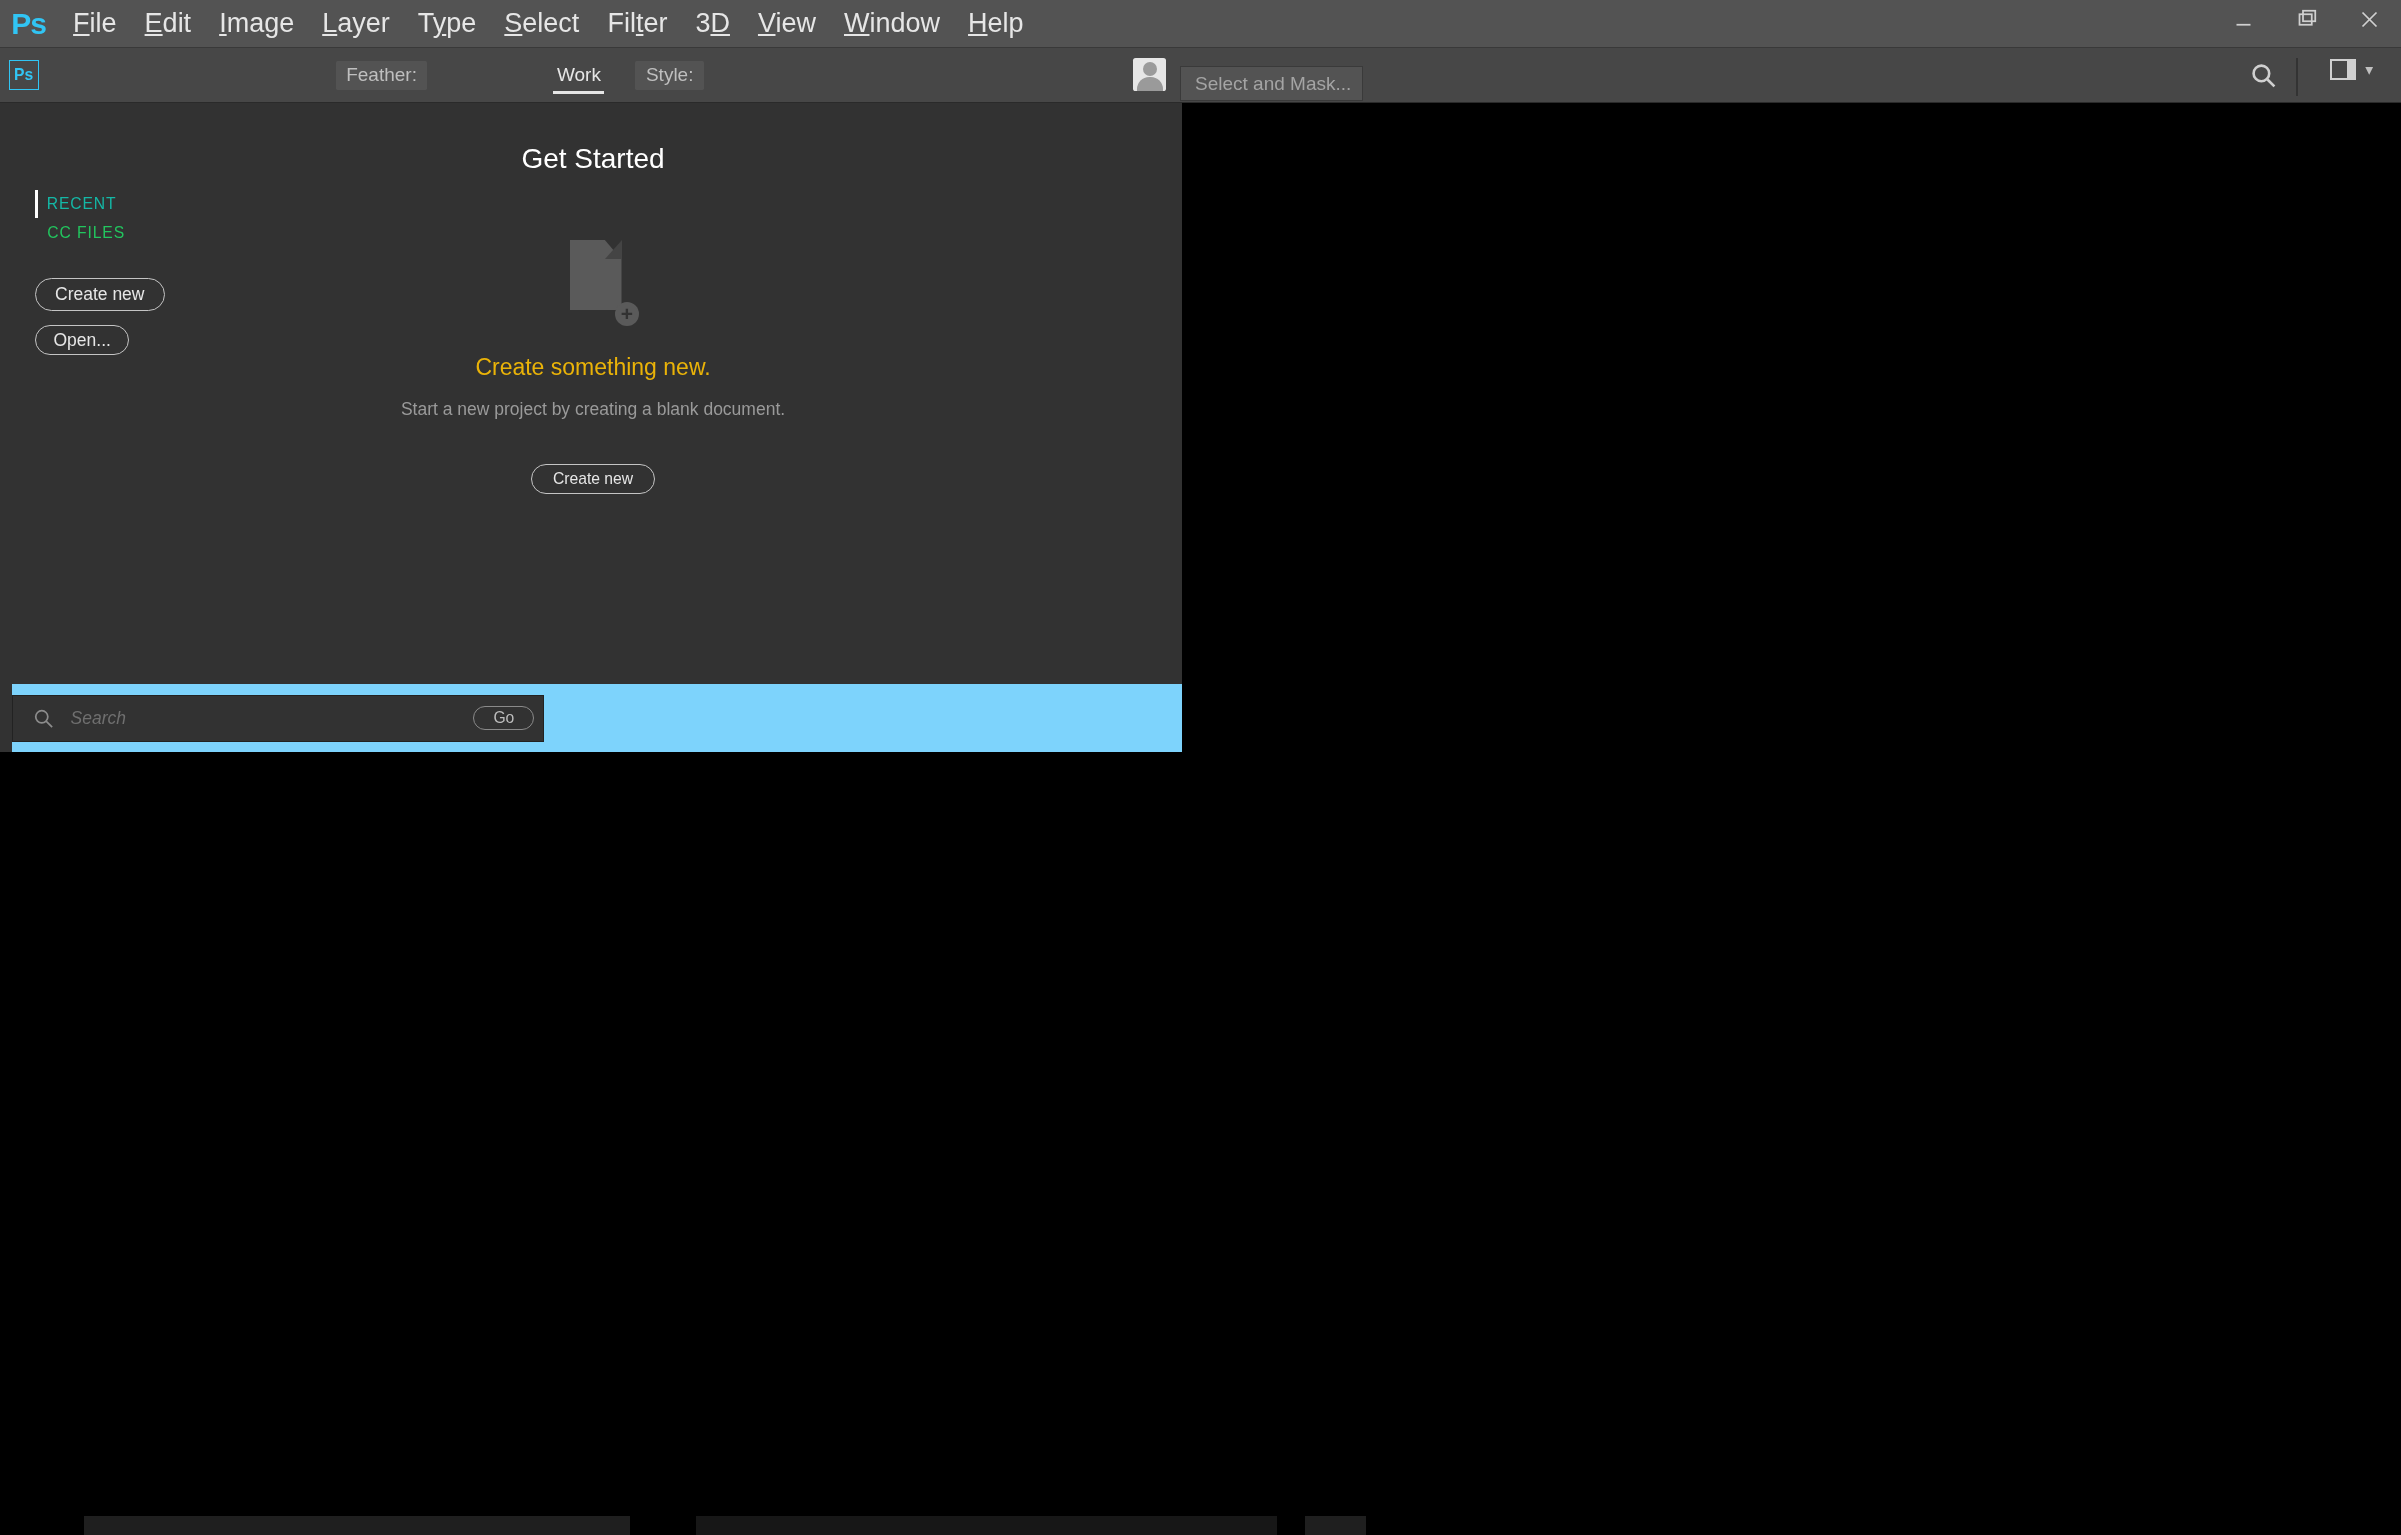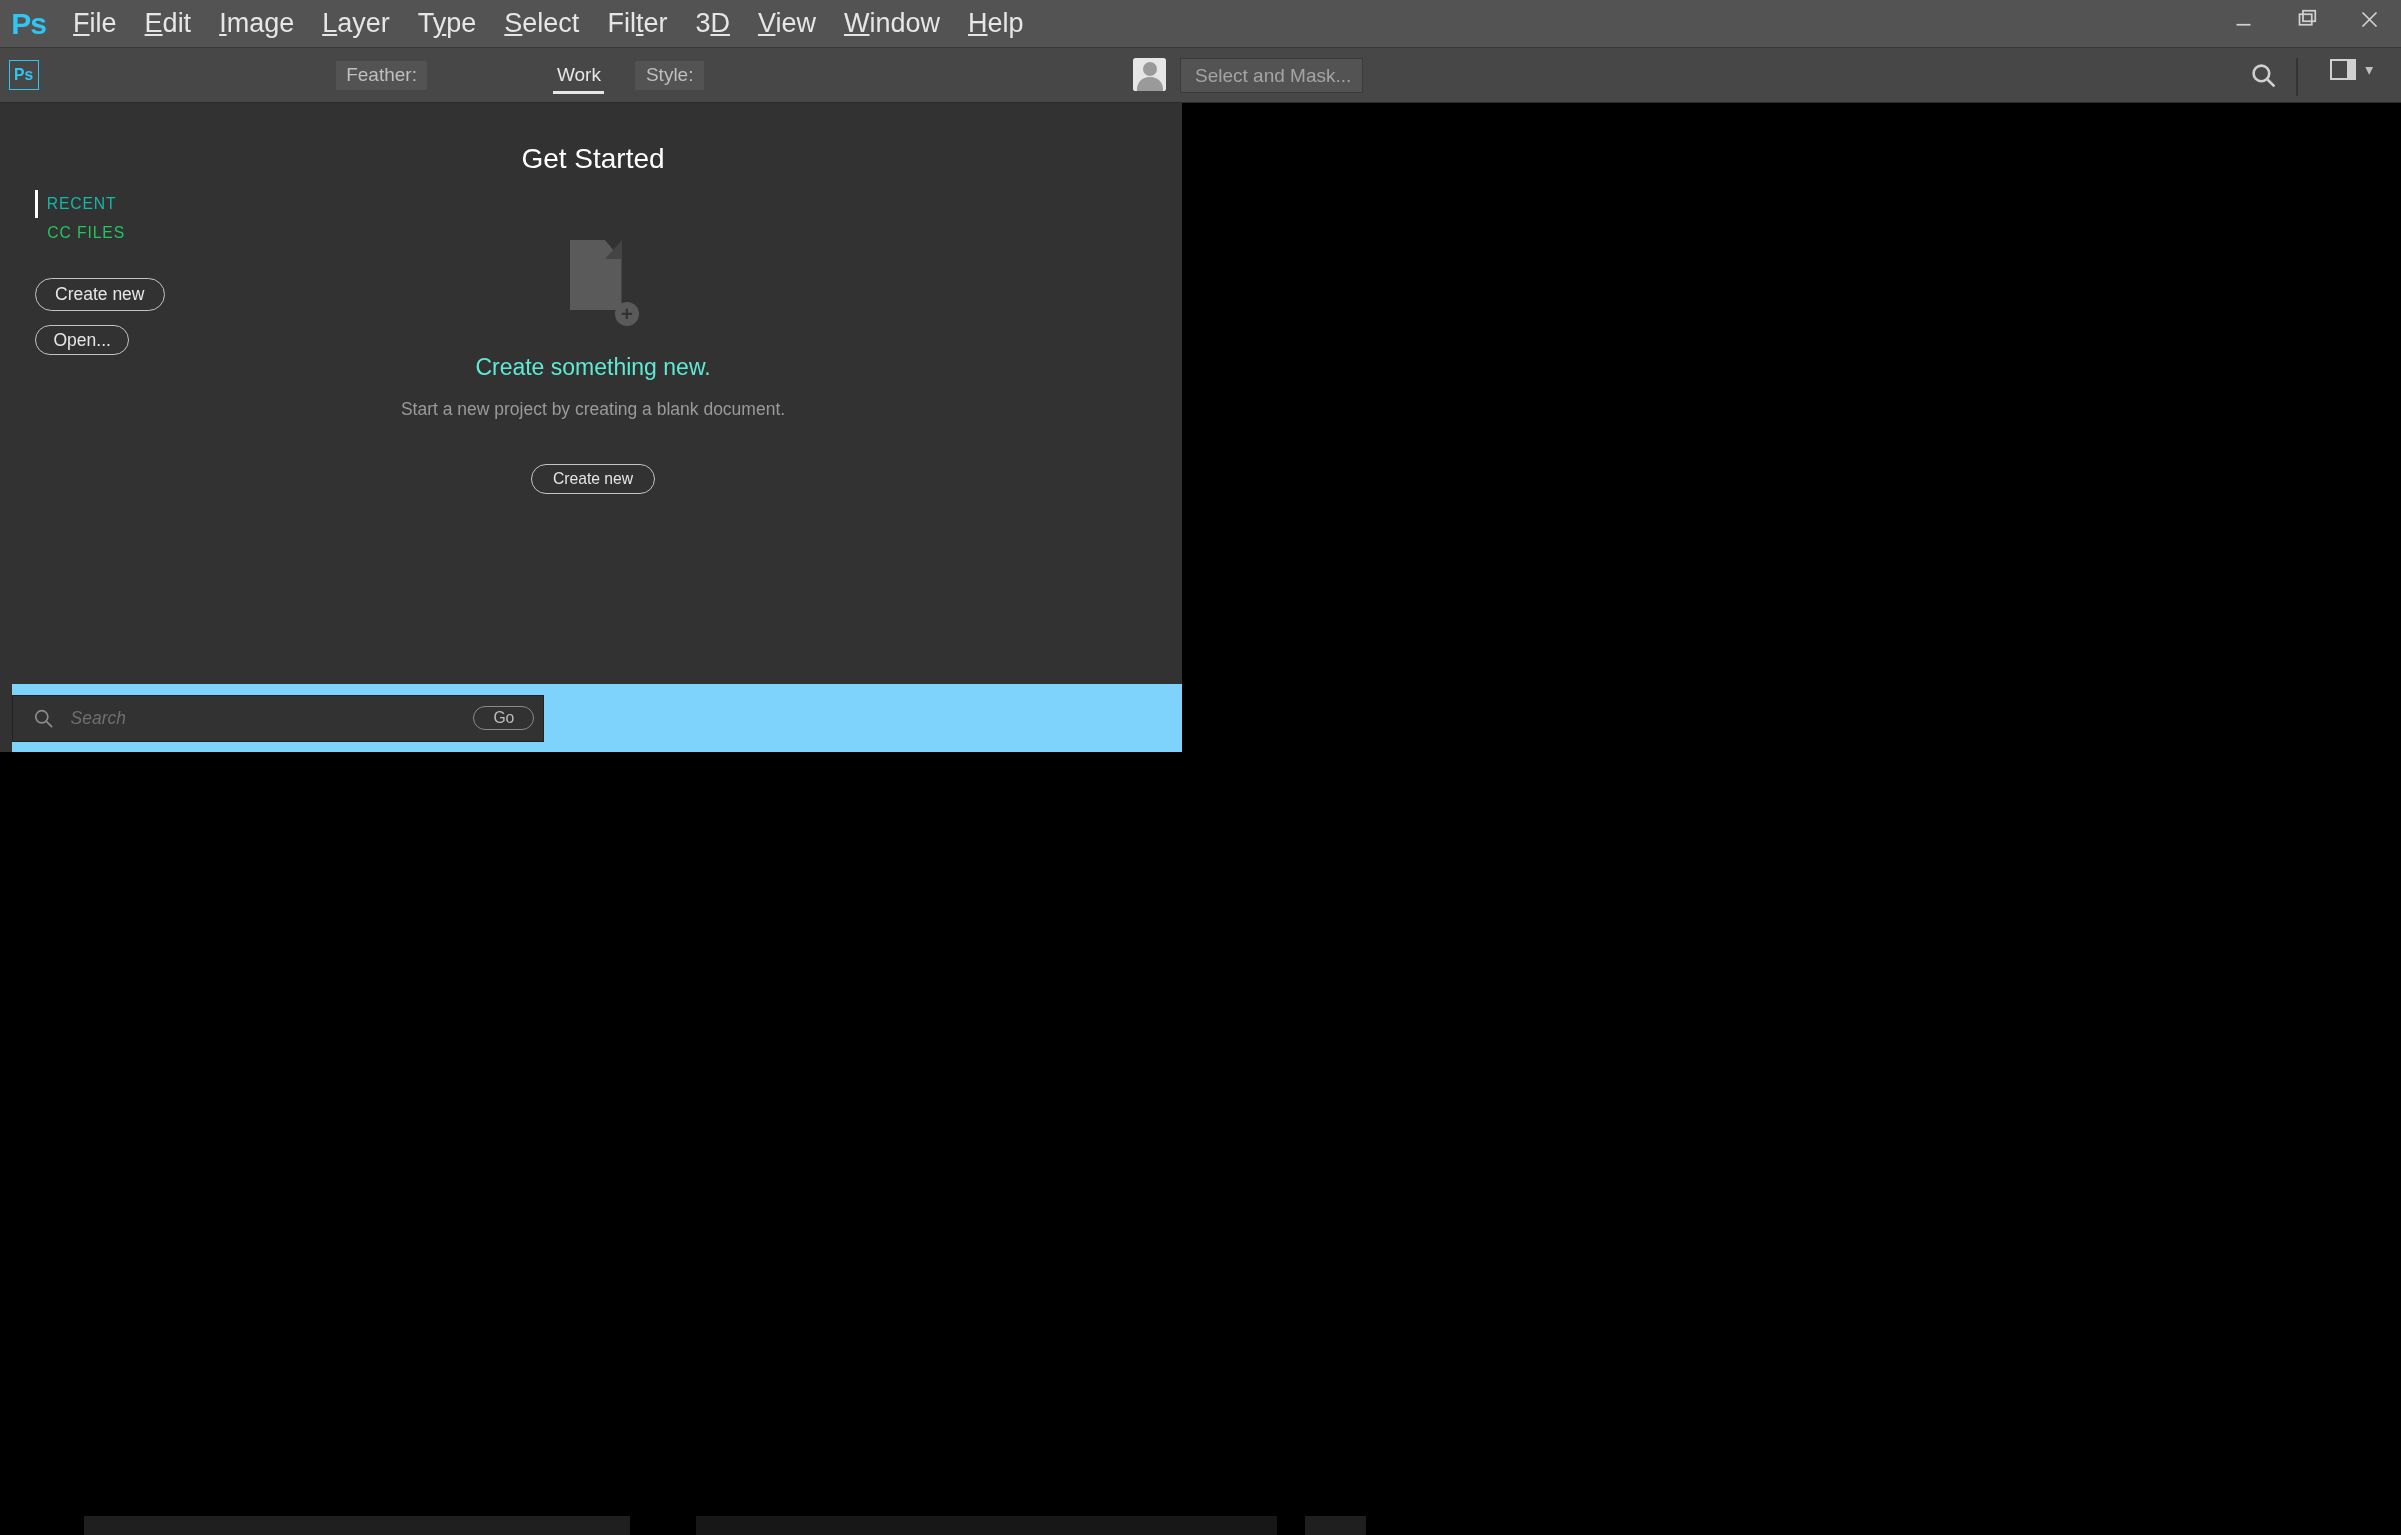--- a/index.html
+++ b/index.html
@@ -60,21 +60,21 @@
   .user-icon::before {
     content: ""; width: 14px; height: 14px; background: #9a9a9a; border-radius: 50%;
     position: absolute; top: 4.4px;
   }
   .user-icon::after {
     content: ""; width: 26px; height: 15.7px; background: #9a9a9a; border-radius: 12.2px 12.2px 0 0;
     position: absolute; bottom: -1.7px;
   }
 
   .select-mask-btn {
-    position: absolute; left: 1180px; top: 58px; height: 35px; width: 183px;
+    position: absolute; left: 1180px; top: 66px; height: 35px; width: 183px;
     background: #535353; color: #a4a4a4; font-size: 19px; padding-left: 14px;
     display: flex; align-items: center; border: 0.9px solid #3a3a3a;
   }
 
   .search-icon-right {
     position: absolute; right: 120px; top: 58px; width: 35px; height: 35px;
     display: flex; align-items: center; justify-content: center; cursor: pointer;
   }
   .search-icon-right svg { stroke: #d0d0d0; fill: none; stroke-width: 3; }
 
@@ -137,21 +137,21 @@
   .doc-icon .fold {
     position: absolute; top: 0; left: 35px; width: 0; height: 0;
     border-left: 17.5px solid transparent; border-bottom: 19px solid #444;
   }
   .doc-icon .plus {
     position: absolute; bottom: -7px; right: -8.7px; width: 24.4px; height: 24.4px;
     background: #5a5a5a; border-radius: 50%; color: #323232;
     display: flex; align-items: center; justify-content: center; font-size: 21px; font-weight: 700;
   }
 
-  .cs-title { color: #5eead4; font-size: 23px; margin-bottom: 17.5px; }
+  .cs-title { color: #eab308; font-size: 23px; margin-bottom: 17.5px; }
   .cs-sub   { color: #9a9a9a; font-size: 17.5px; margin-bottom: 44px; }
   .center-pill {
     border: 1.7px solid #c4c4c4; color: #e6e6e6; background: transparent;
     font-size: 15.7px; padding: 5.2px 21px; border-radius: 17.5px; cursor: pointer;
   }
 
   
   .search-strip {
     position: absolute; left: 12px; bottom: 0; width: 100%; height: 68px;
     background: #7dd3fc; display: flex; align-items: center; justify-content: flex-start;

